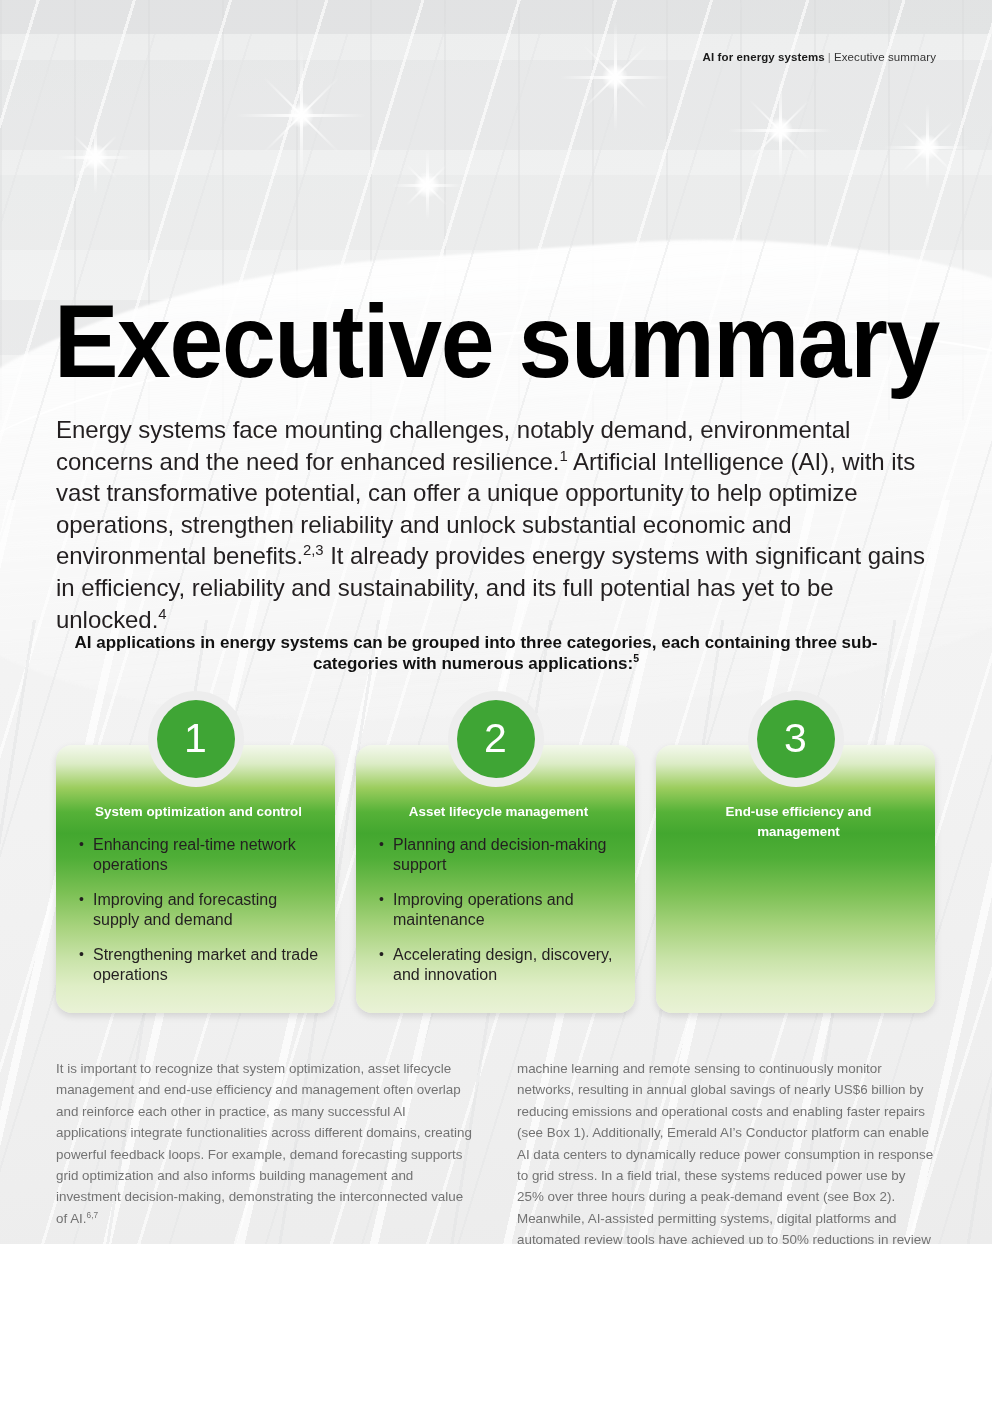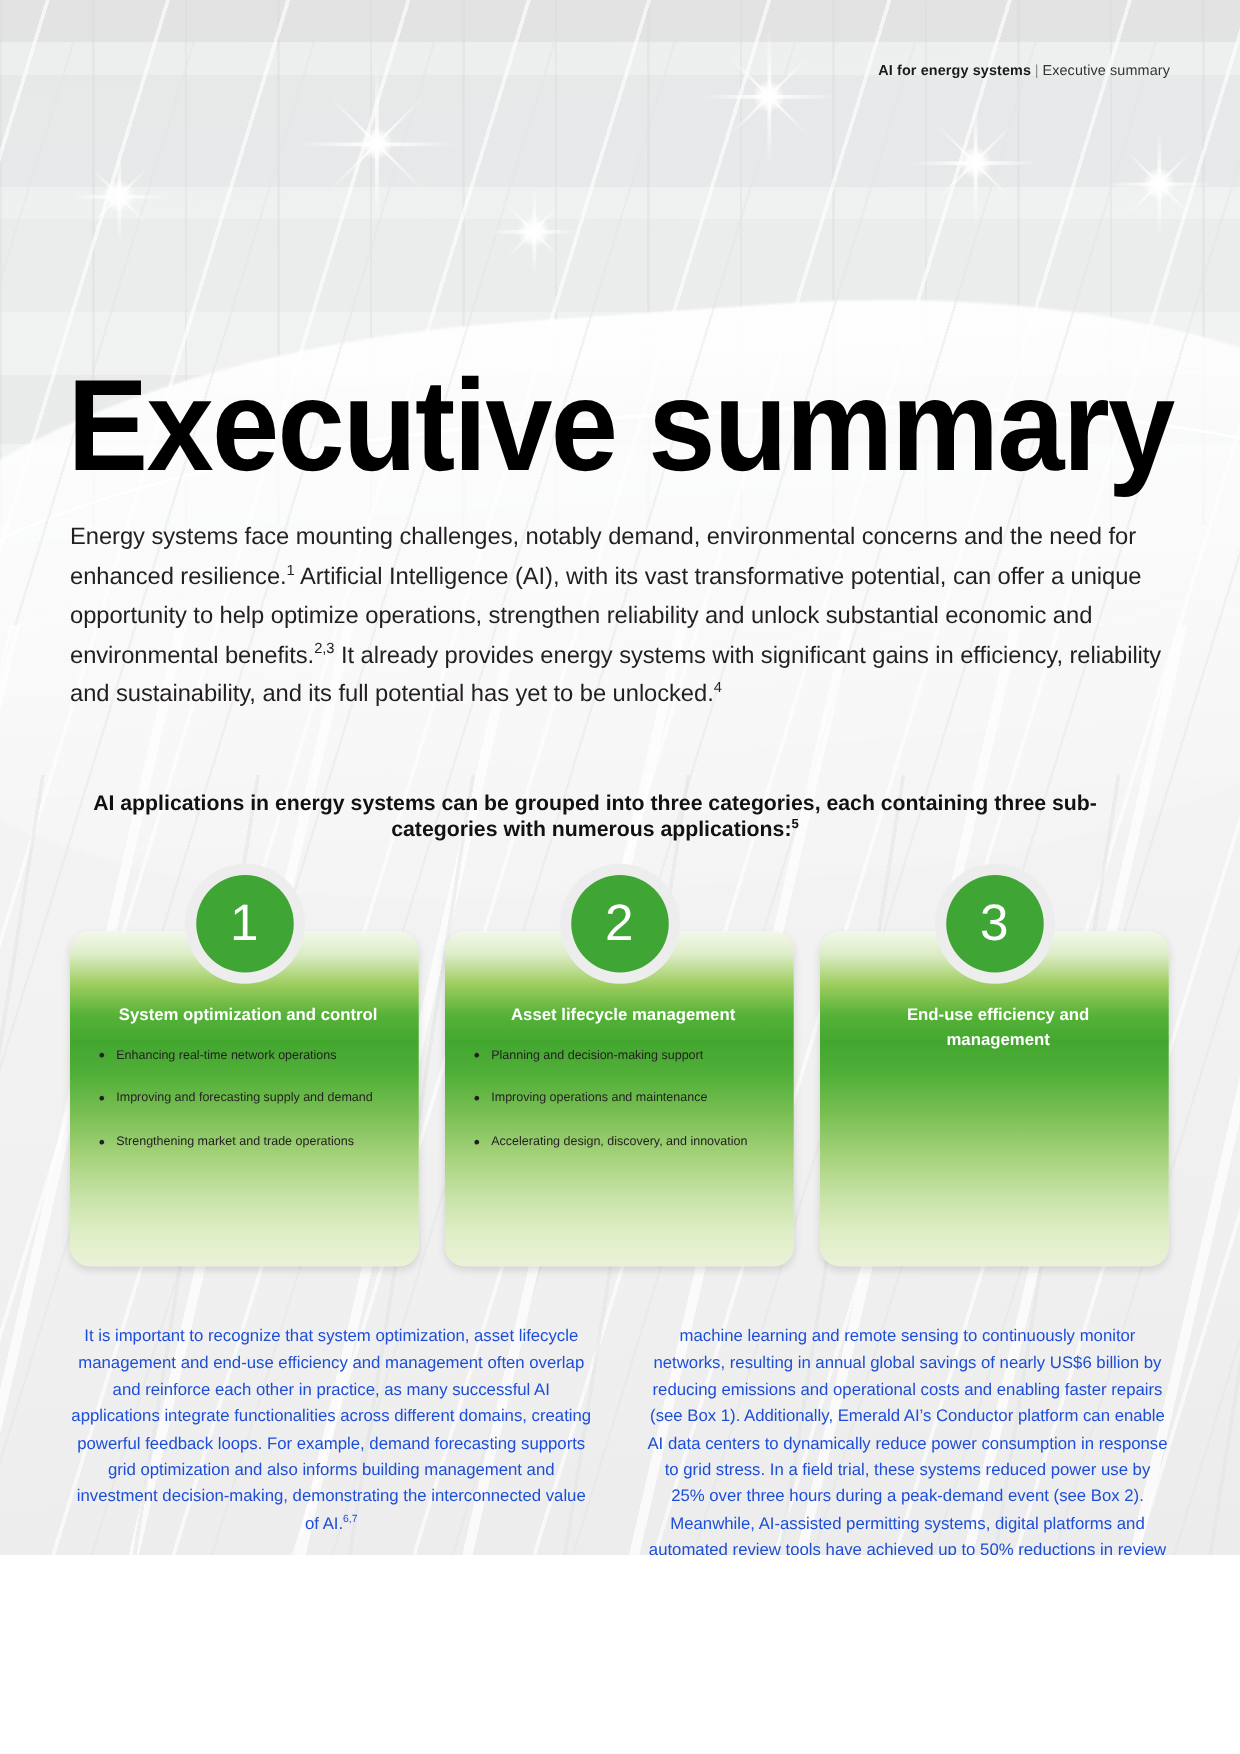--- a/index.html
+++ b/index.html
@@ -185,21 +185,21 @@
     transform-origin: left top;
     white-space: nowrap;
   }
 
   
   .lead {
     position: absolute;
     left: 56px;
     top: 414px;
     width: 875px;
-    font-size: 19px;
+    font-size: 24px;
     line-height: 31.6px;
     color: #231f20;
     letter-spacing: -.05px;
   }
   .lead sup, .kicker sup, .body-col sup {
     font-size: .62em;
     vertical-align: super;
     line-height: 0;
   }
 
@@ -288,21 +288,21 @@
   }
   .card-list {
     list-style: none;
     margin: 0;
     padding: 0;
   }
   .card-list li {
     position: relative;
     padding-left: 15px;
     margin-bottom: 14px;
-    font-size: 10px;
+    font-size: 16px;
     line-height: 20.5px;
     color: #231f20;
   }
   .card-list li:last-child { margin-bottom: 0; }
   .card-list li::before {
     content: "\2022";
     position: absolute;
     left: 1px;
     top: -1px;
     font-size: 14px;
@@ -315,22 +315,21 @@
     left: 56px;
     top: 1058px;
     width: 880px;
     display: flex;
     gap: 43px;
   }
   .body-col {
     width: 418px;
     font-size: 13.4px;
     line-height: 21.4px;
-    color: #1d4ed8;
-    text-align: center;
+    color: #737373;
   }
   .body-col p { margin: 0 0 19px 0; }
   .body-col p:last-child { margin-bottom: 0; }
 </style>
 </head>
 <body>
 
 <div class="page">
 
   <div class="bg">

